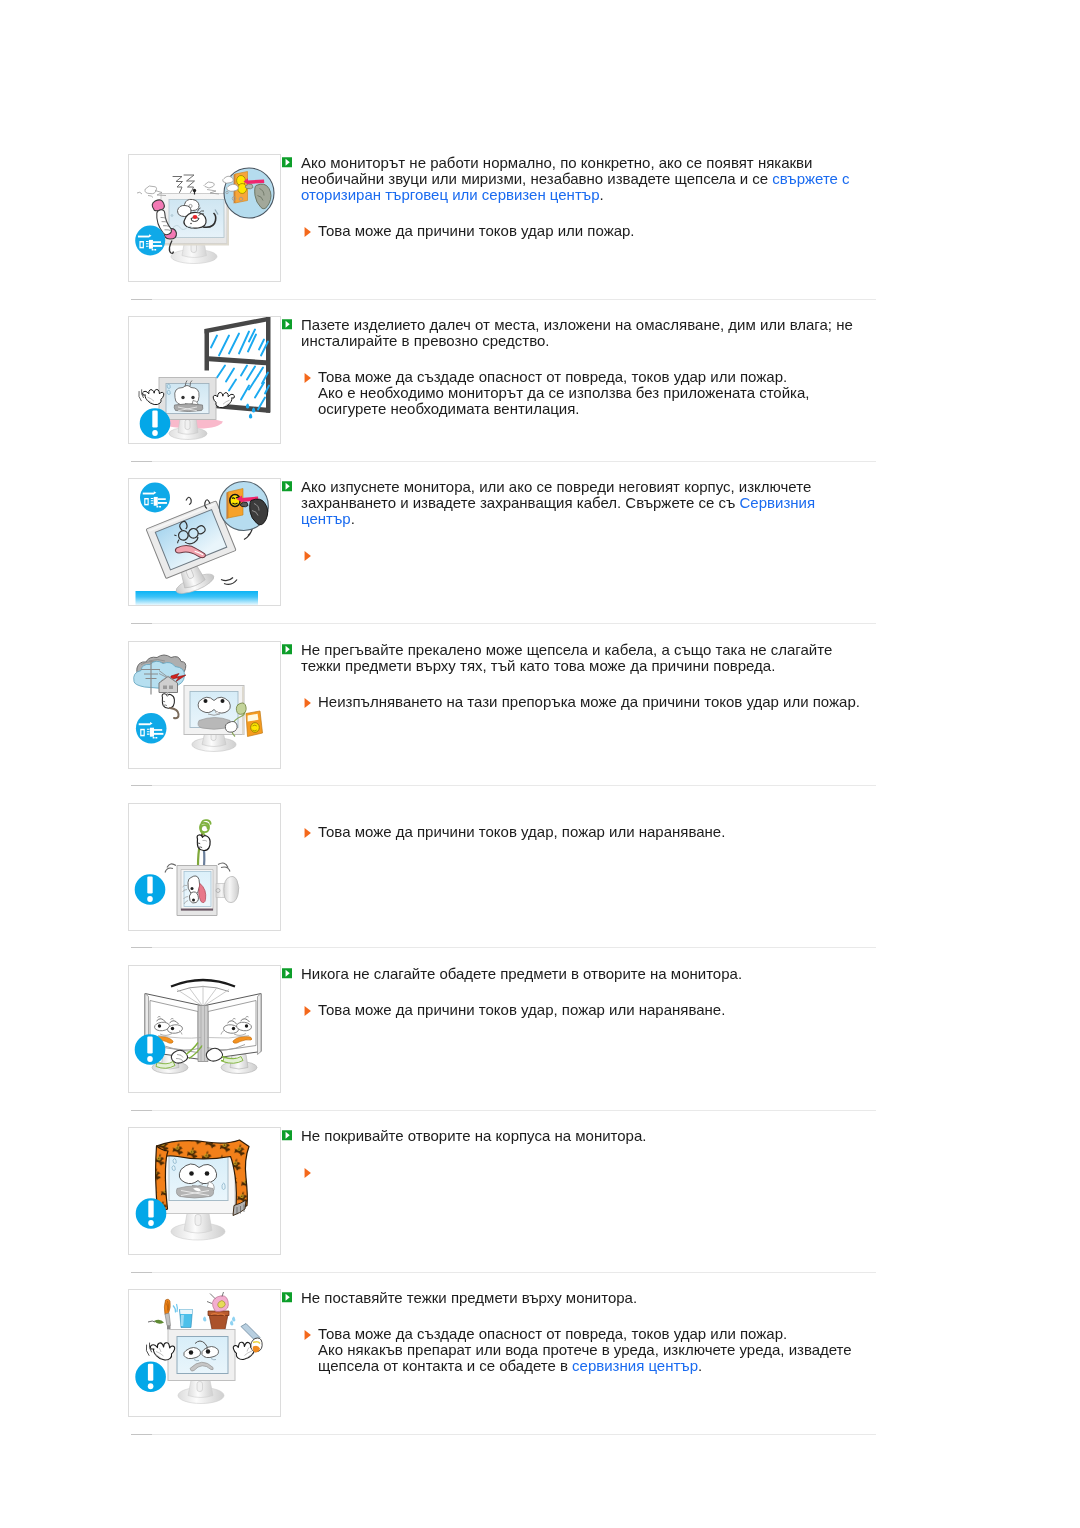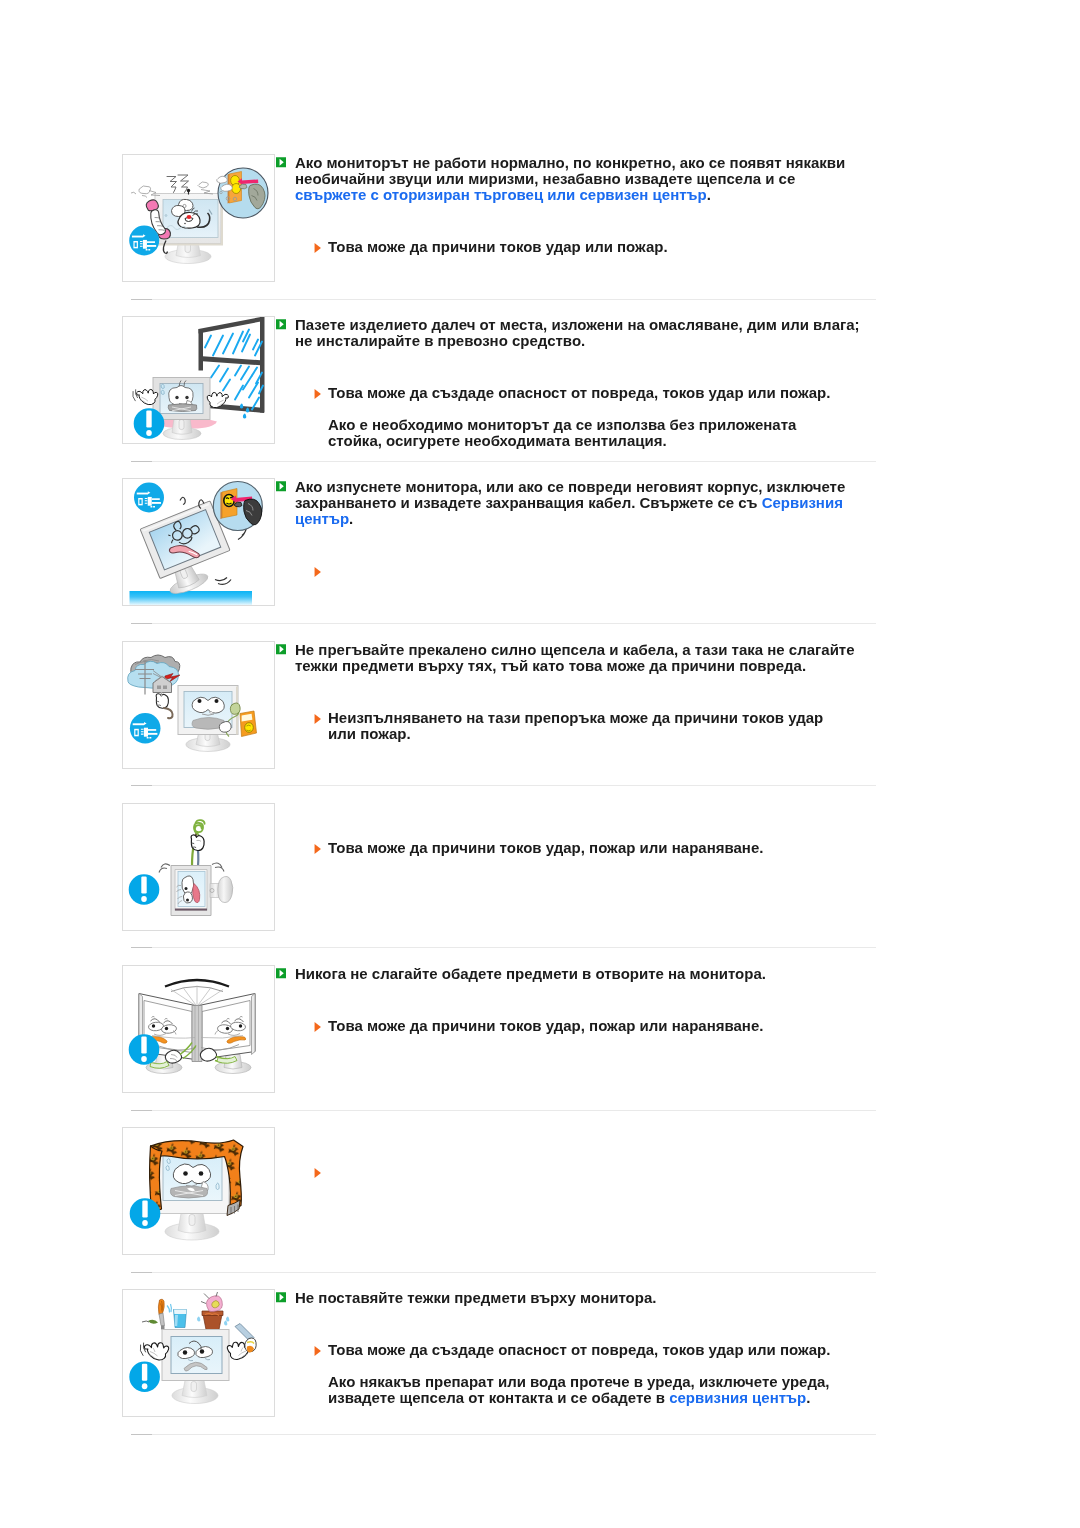--- a/index.html
+++ b/index.html
@@ -2,30 +2,30 @@
 <html><head>
 <meta charset="utf-8">
 <title>Safety Instructions</title>
 <style>
   html,body{margin:0;padding:0;background:#ffffff;}
   body{width:1080px;height:1528px;overflow:hidden;
        font-family:"Liberation Sans",sans-serif;
        -webkit-font-smoothing:antialiased;}
   .page{position:relative;width:1080px;height:1528px;background:#fff;}
 
-  .row{position:absolute;left:122px;width:745px;height:127px;font-weight:bold;}
+  .row{position:absolute;left:128px;width:745px;height:127px;}
   .thumb{position:absolute;left:0;top:0;width:153px;height:128px;
          border:1px solid #dcdcdc;background:#fff;box-sizing:border-box;overflow:hidden;}
   .thumb svg{display:block;width:151px;height:126px;}
   .txt{position:absolute;left:173px;top:1px;width:568px;}
 
   .p-main{position:relative;font-size:15px;line-height:16.2px;color:#1c1c1c;margin:0;
           transform:translateZ(0);}
   .p-sub{position:relative;padding-left:17px;font-size:15px;line-height:16.2px;
-         color:#1c1c1c;margin:16px;transform:translateZ(0);}
+         color:#1c1c1c;margin:0;transform:translateZ(0);}
   .gicon{position:absolute;left:-19px;top:2px;width:10px;height:10.5px;display:block;}
   .oicon{position:absolute;left:3px;top:1px;width:7.5px;height:16px;display:block;}
   .lnk{color:#1a6bf0;text-decoration:none;}
   .gap{height:19.5px;font-size:0;line-height:0;}
 
   .sep{position:absolute;left:131px;top:0;width:745px;height:1px;
        background:#e9e9e9;font-size:0;line-height:0;}
   .sep i{display:block;width:21px;height:1px;background:#c4c4c4;}
 </style>
 </head>
@@ -396,21 +396,21 @@
     <path d="M1.5 8.6 h1.9 v1.6 h-1.9z M4.2 8.6 h1.9 v1.6 h-1.9z" fill="#fff"></path>
   </g>
 </g>
 </svg>
 
     </div>
     <div class="txt">
       <p class="p-main"><svg class="gicon" viewBox="0 0 9 9">
             <rect x="0" y="0" width="9" height="9" fill="#0d9e2a"></rect>
             <path d="M3.2 1.3 L3.2 7.7 L5.1 6.1 L7 4.5 L5.1 3.0 Z" fill="#ffffff"></path>
-          </svg><span>Не прегъвайте прекалено силно щепсела и кабела, а тази така не слагайте тежки предмети върху тях, тъй като това може да причини повреда.</span></p>
+          </svg><span>Не прегъвайте прекалено може щепсела и кабела, а също така не слагайте тежки предмети върху тях, тъй като това може да причини повреда.</span></p>
         <div class="gap"></div>
         <p class="p-sub"><svg class="oicon" viewBox="0 0 7 16">
             <path d="M0.3 3 L6.7 8 L0.3 13 Z" fill="#f4681b"></path>
           </svg><span>Неизпълняването на тази препоръка може да причини токов удар или пожар.</span></p>
     </div>
   </div>
   <div class="row" style="top:803px">
     <div class="thumb">
 <svg viewBox="0 0 151 125">
   <defs>
@@ -603,20 +603,24 @@
   <path d="M105 77 q7 -2 12 -5.5 l-1 9 q-5 4 -12 6.5z" fill="#b0b0b0" stroke="#2e1a05" stroke-width="0.9"></path>
   <path d="M108 78.5 v7.5 M111.5 77.5 v7.5 M115 76 v7.5" stroke="#5a5a5a" stroke-width="0.7"></path>
 
   <circle cx="22" cy="85" r="15.3" fill="#03a7e8"></circle>
   <rect x="19.30" y="72.00" width="5.4" height="17" rx="1.2" fill="#fff"></rect>
   <ellipse cx="22" cy="94.50" rx="2.8" ry="3" fill="#fff"></ellipse>
 </svg>
 
     </div>
     <div class="txt">
+      <p class="p-main"><svg class="gicon" viewBox="0 0 9 9">
+            <rect x="0" y="0" width="9" height="9" fill="#0d9e2a"></rect>
+            <path d="M3.2 1.3 L3.2 7.7 L5.1 6.1 L7 4.5 L5.1 3.0 Z" fill="#ffffff"></path>
+          </svg><span>Не покривайте отворите на корпуса на монитора.</span></p>
         <div class="gap"></div>
         <p class="p-sub"><svg class="oicon" viewBox="0 0 7 16">
             <path d="M0.3 3 L6.7 8 L0.3 13 Z" fill="#f4681b"></path>
           </svg></p>
     </div>
   </div>
   <div class="row" style="top:1289px">
     <div class="thumb">
 <svg viewBox="0 0 151 125">
   <defs>

